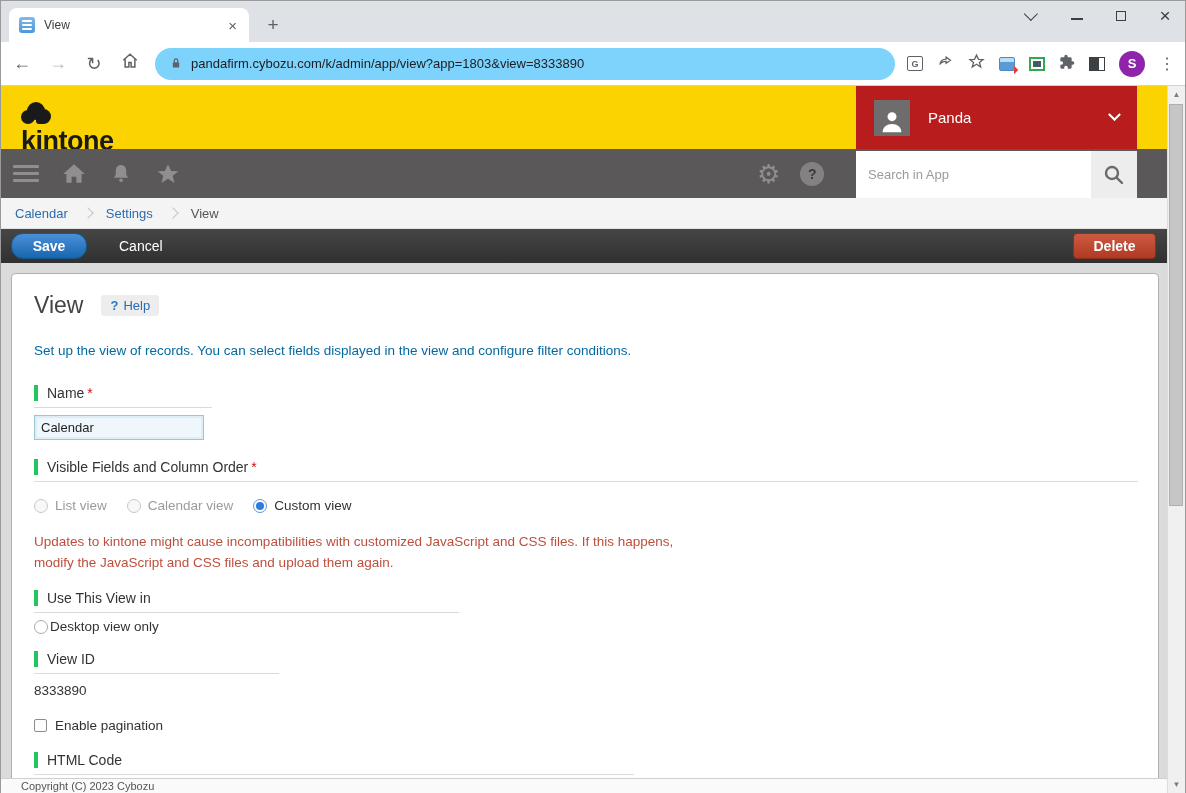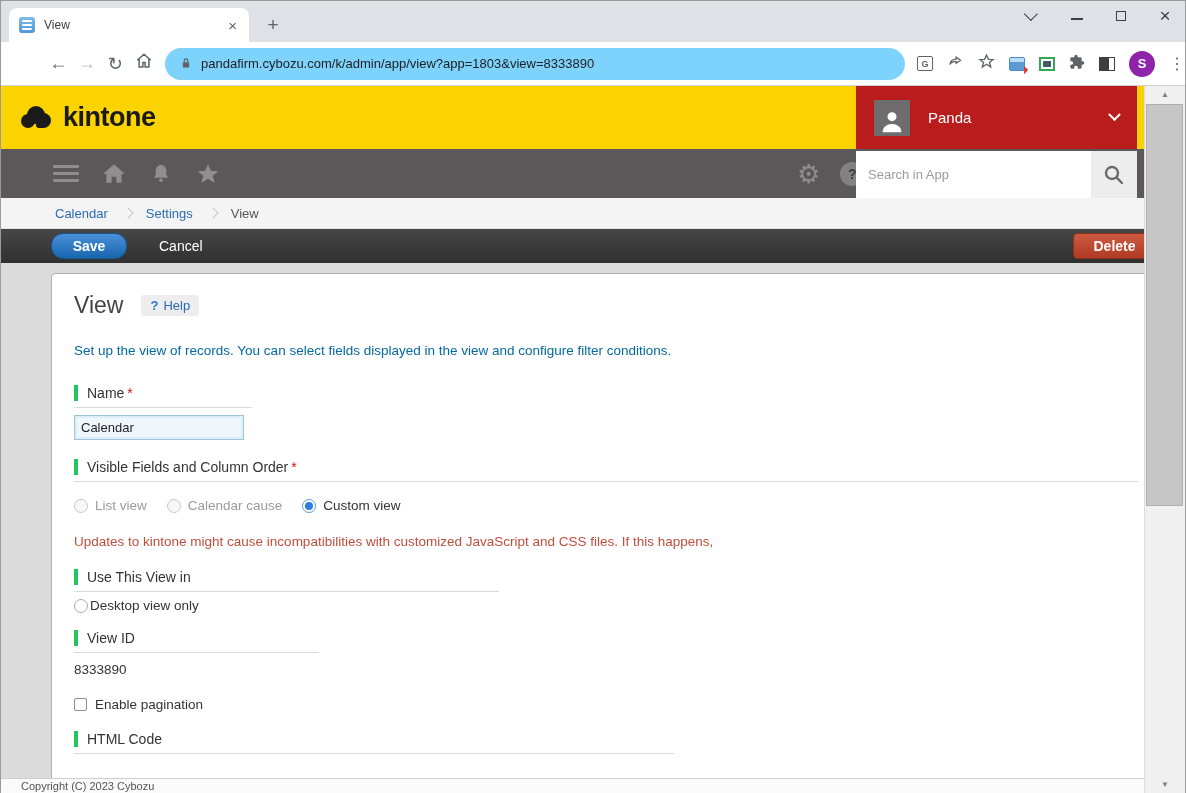--- a/index.html
+++ b/index.html
@@ -6,21 +6,21 @@
   html,body { width:1186px; height:793px; }
   body {
     position: relative;
     font-family: "Liberation Sans", sans-serif;
     background: #DEE1E6;
     overflow: hidden;
     border-left: 1px solid #9a9a9a;
     border-top: 1px solid #9a9a9a;
     border-right: 1px solid #9a9a9a;
   }
-  .abs { position: absolute; padding-left: 40px; }
+  .abs { position: absolute; }
 
   
   #tabstrip { left:0; right:0; top:0; height:41px; background:#DEE1E6; }
   .tab {
     position:absolute; left:8px; top:7px; width:240px; height:34px;
     background:#FFF; border-radius:8px 8px 0 0;
     display:flex; align-items:center; padding:0 10px;
   }
   .favicon {
     width:16px; height:16px; border-radius:3px;
@@ -56,21 +56,21 @@
   .ext-cap { width:16px; height:14px; border:2px solid #34A853; display:flex; align-items:center; justify-content:center; background:#fff; }
   .ext-cap i { display:block; width:8px; height:6px; background:#455A64; }
   .ext-sidebar { width:16px; height:14px; background:#3C4043; position:relative; }
   .ext-sidebar i { position:absolute; right:1px; top:1px; bottom:1px; width:5px; background:#fff; }
   .profile-avatar { width:26px; height:26px; border-radius:50%; background:#8E24AA; color:#fff;
     font-size:13px; font-weight:bold; display:flex; align-items:center; justify-content:center; }
   .dots { font-size:16px; color:#5F6368; letter-spacing:0; }
 
   
   #yellowbar { left:0; right:0; top:85px; height:63px; background:#FBD301; }
-  .kintone-logo { position:absolute; left:20px; top:16px; display:flex; align-items:center; }
+  .kintone-logo { position:absolute; left:20px; top:16px; display:flex; align-items:flex-start;flex-direction:column; }
   .cloud { position:relative; width:36px; height:24px; margin-right:6px; }
   .cloud b, .cloud i, .cloud u { position:absolute; background:#1A1A1A; border-radius:50%; }
   .cloud b { width:18px; height:18px; left:6px; top:0; }
   .cloud i { width:14px; height:14px; left:0; top:8px; }
   .cloud u { width:15px; height:15px; left:15px; top:7px; border-radius:50% 50% 50% 20%; }
   .logo-text { font-size:27px; font-weight:bold; color:#1A1A1A; letter-spacing:-0.5px; }
   .user-panel { position:absolute; left:855px; top:85px; width:281px; height:63px; background:#b91c1c;
     display:flex; align-items:center; padding:0 18px; }
   .user-avatar { width:36px; height:36px; background:#6E6C6C; display:flex; align-items:flex-end; justify-content:center; overflow:hidden; }
   .user-name { color:#FFF; font-size:15px; margin-left:18px; flex:1; }
@@ -325,29 +325,29 @@
     <div class="field-label w-full mt18">
       <span class="bar"><span>Visible Fields and Column Order</span><span class="req">*</span></span>
     </div>
     <div class="radio-row">
       <span class="opt dimtext">
         <span class="radio dim"></span>
         <span>List view</span>
       </span>
       <span class="opt dimtext">
         <span class="radio dim"></span>
-        <span>Calendar cause</span>
+        <span>Calendar view</span>
       </span>
       <span class="opt">
         <span class="radio on"></span>
         <span>Custom view</span>
       </span>
     </div>
 
-    <p class="warning"><span>Updates to kintone might cause incompatibilities with customized JavaScript and CSS files. If this happens,</span><br></p>
+    <p class="warning"><span>Updates to kintone might cause incompatibilities with customized JavaScript and CSS files. If this happens,</span><br><span>modify the JavaScript and CSS files and upload them again.</span></p>
 
     <div class="field-label w-useview mt16">
       <span class="bar">Use This View in</span>
     </div>
     <div class="radio-row" style="margin-top:6px;">
       <span class="opt tight">
         <span class="radio"></span>
         <span>Desktop view only</span>
       </span>
     </div>

